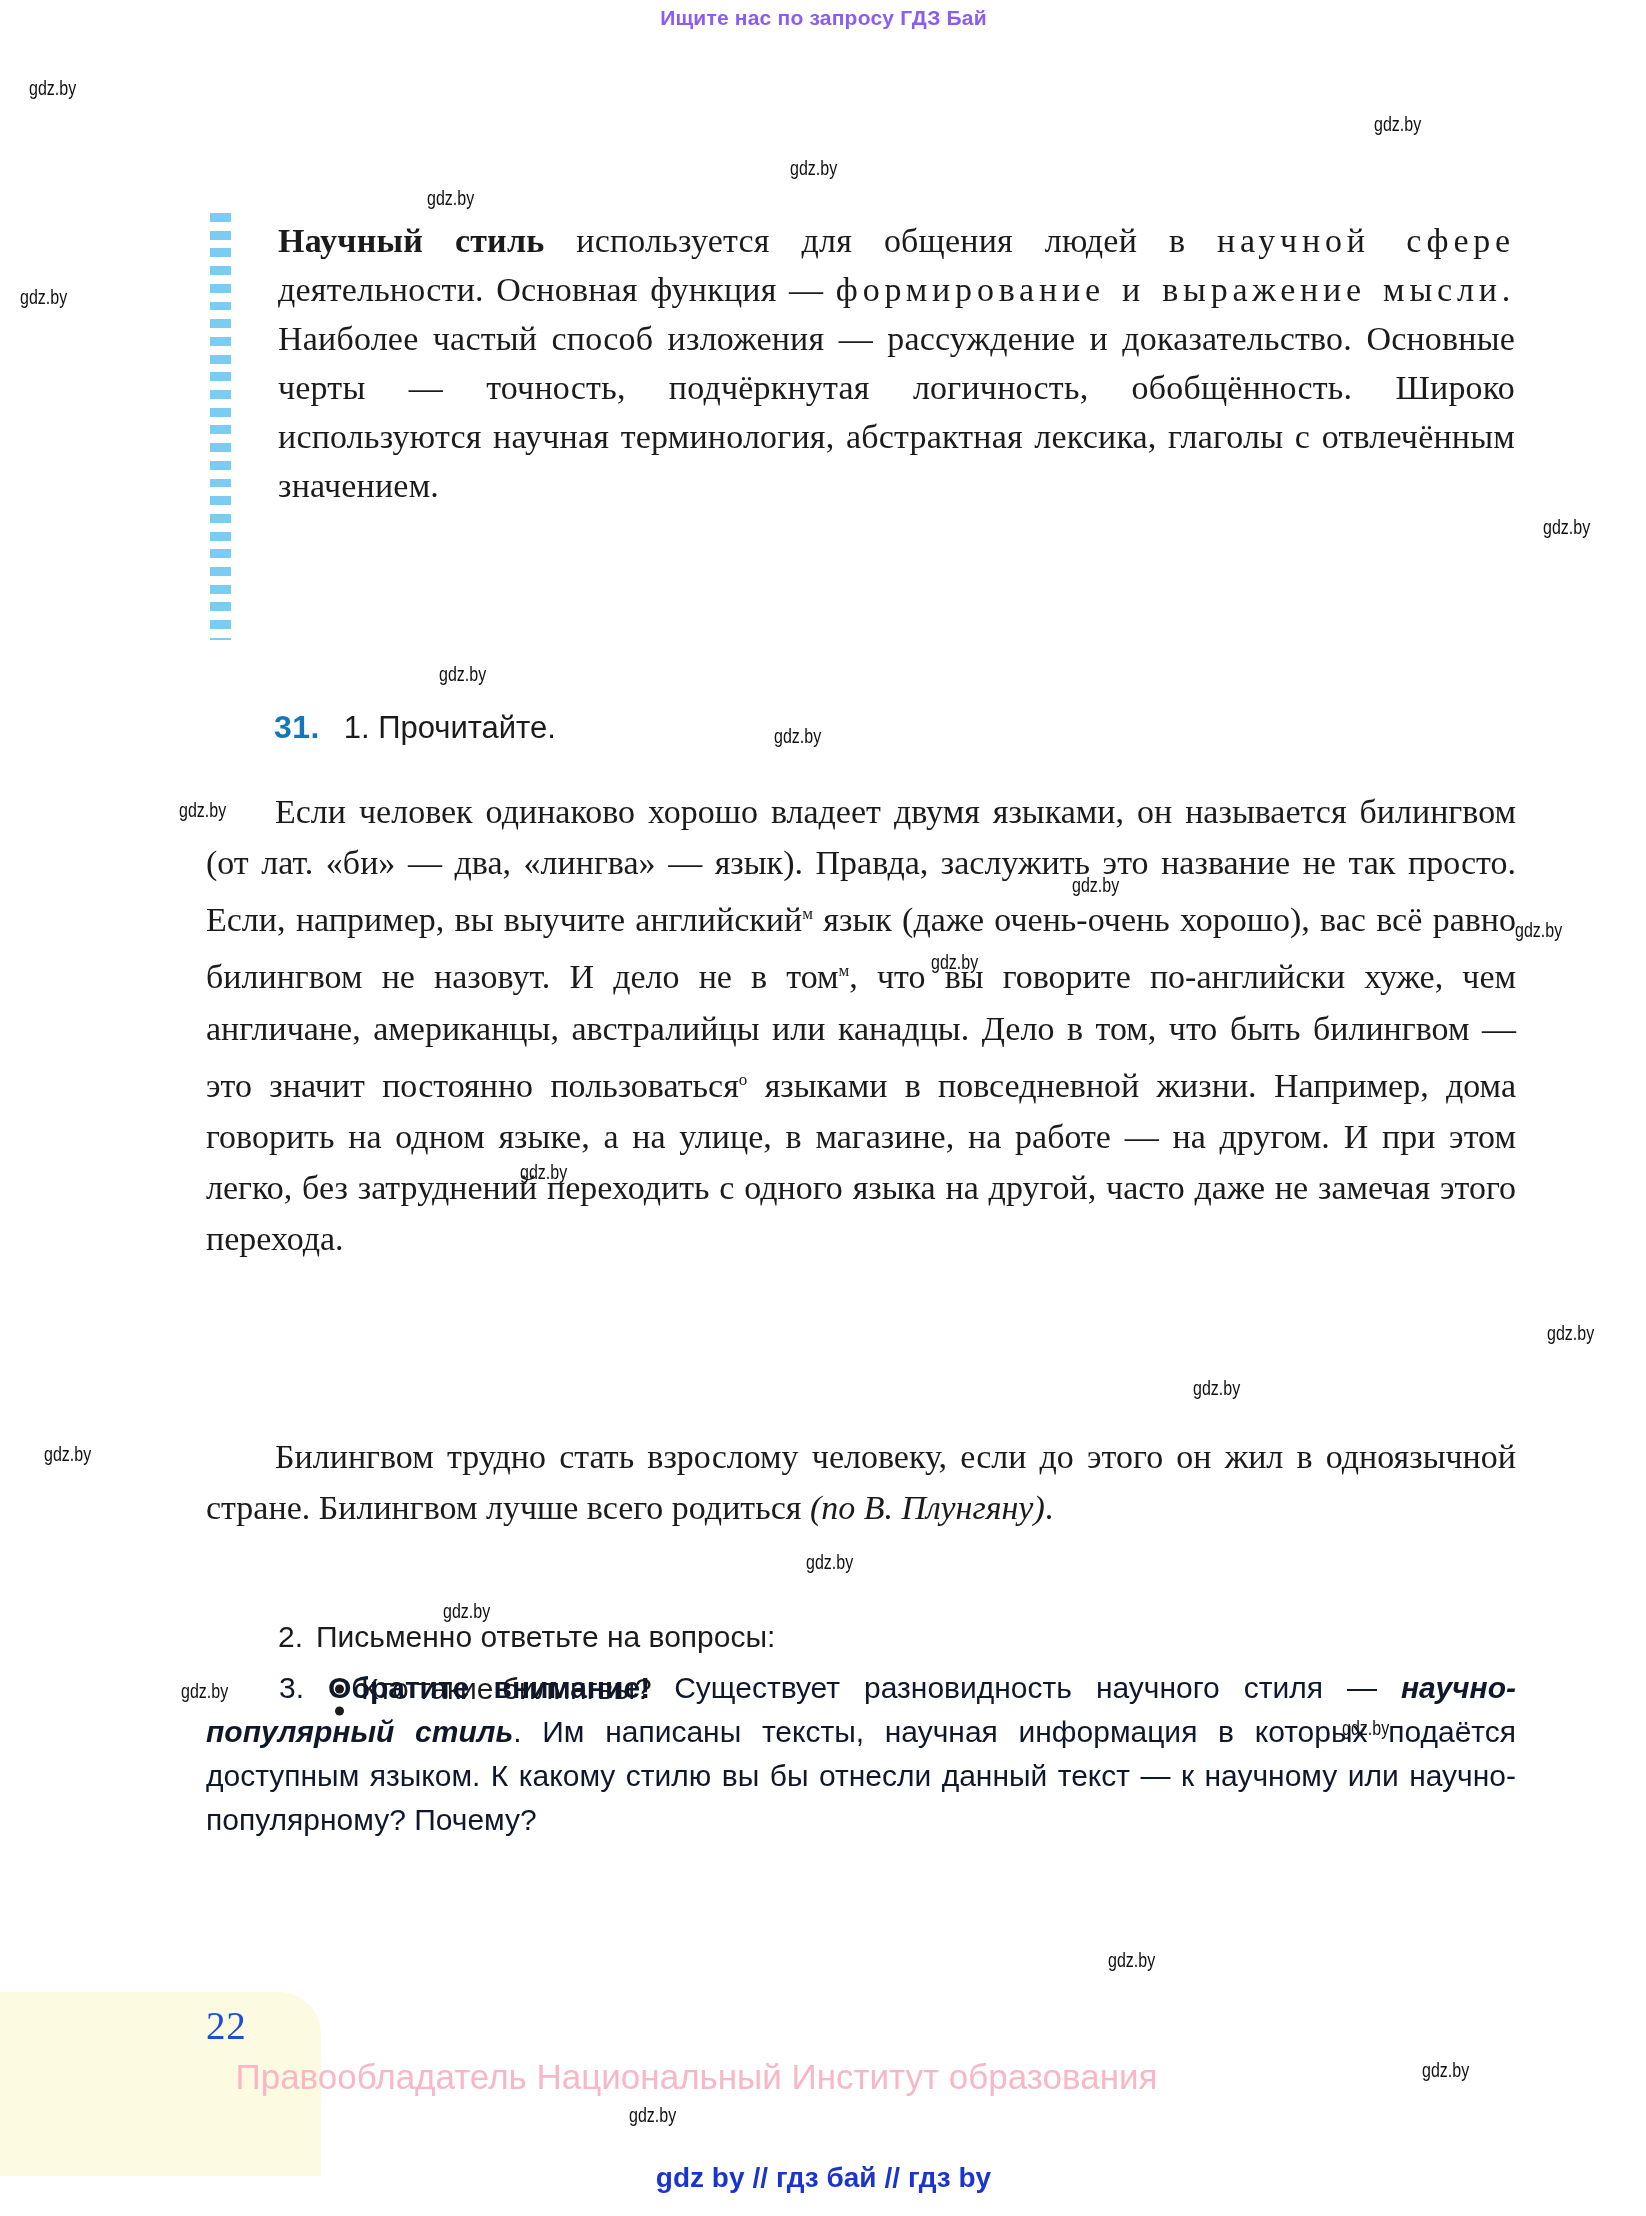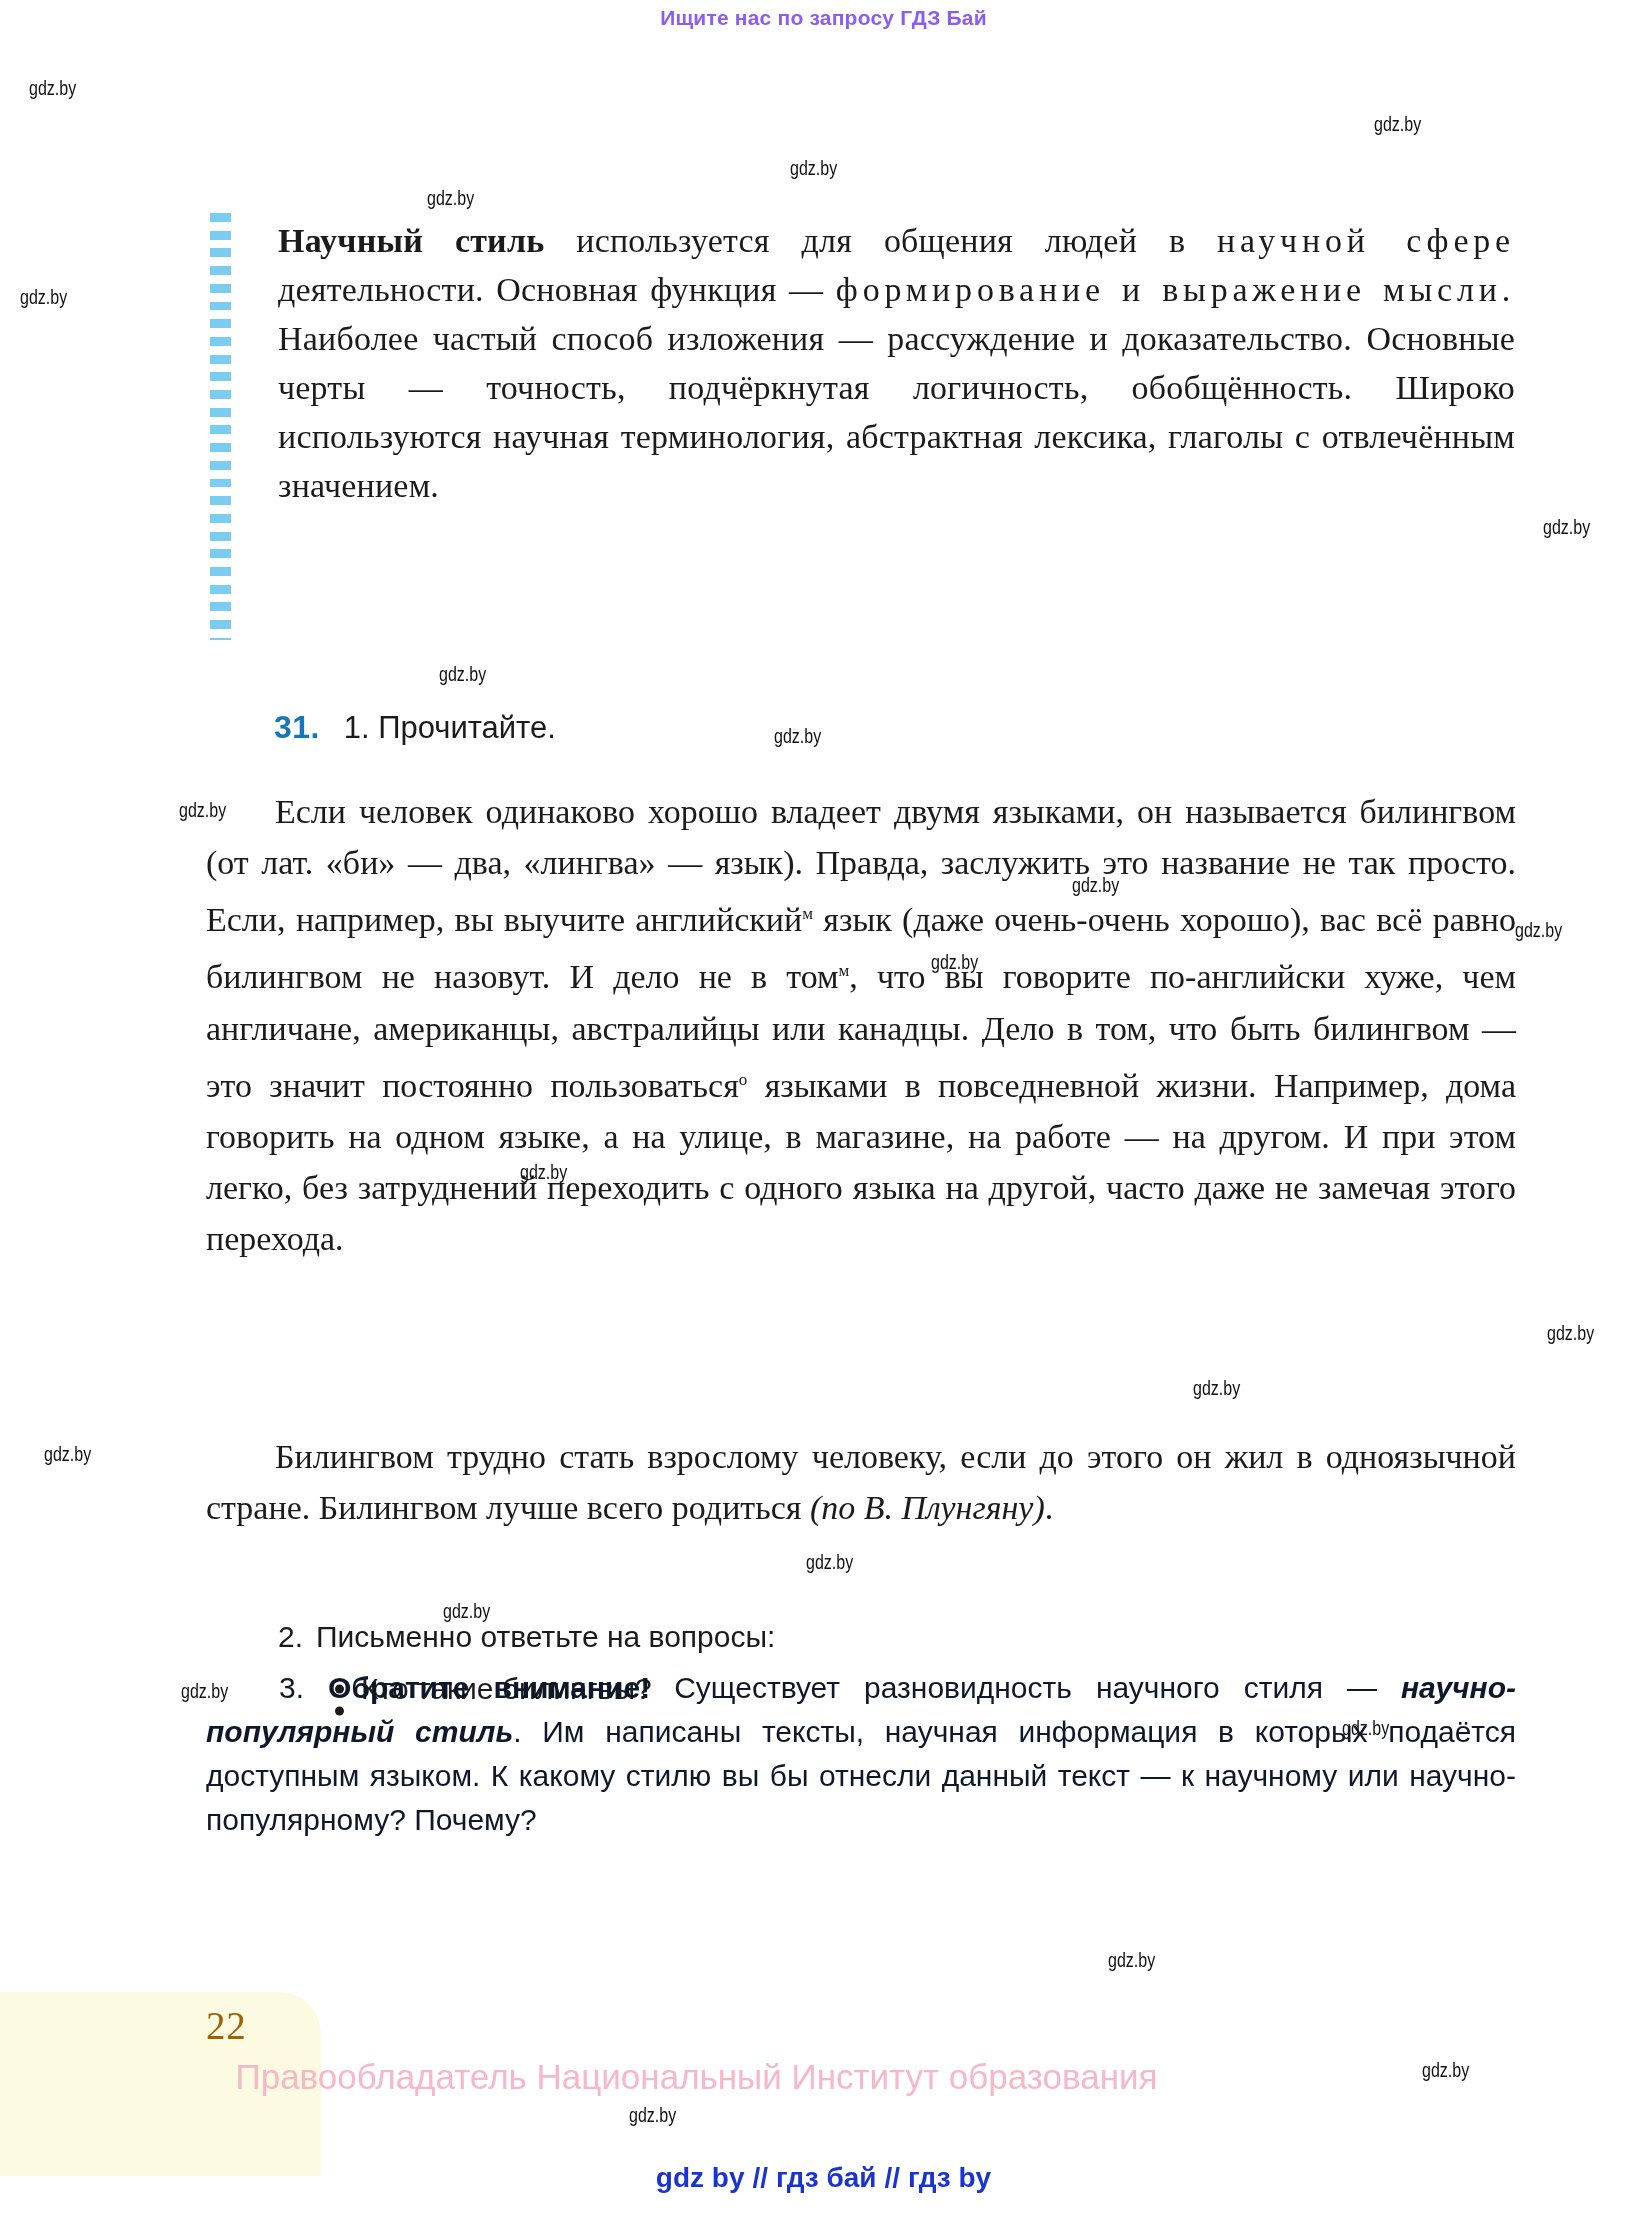--- a/index.html
+++ b/index.html
@@ -171,21 +171,21 @@
     background: #fcfae0;
     border-top-right-radius: 42px;
   }
   #page-number {
     position: absolute;
     left: 206px;
     top: 2003px;
     font-family: "Liberation Serif", "DejaVu Serif", serif;
     font-size: 39px;
     font-weight: 400;
-    color: #a16207;
+    color: #1d4ed8;
     letter-spacing: 0.8px;
   }
 
   
   #copyright-wm {
     position: absolute;
     left: 0;
     top: 2057px;
     width: 1393px;
     text-align: center;

